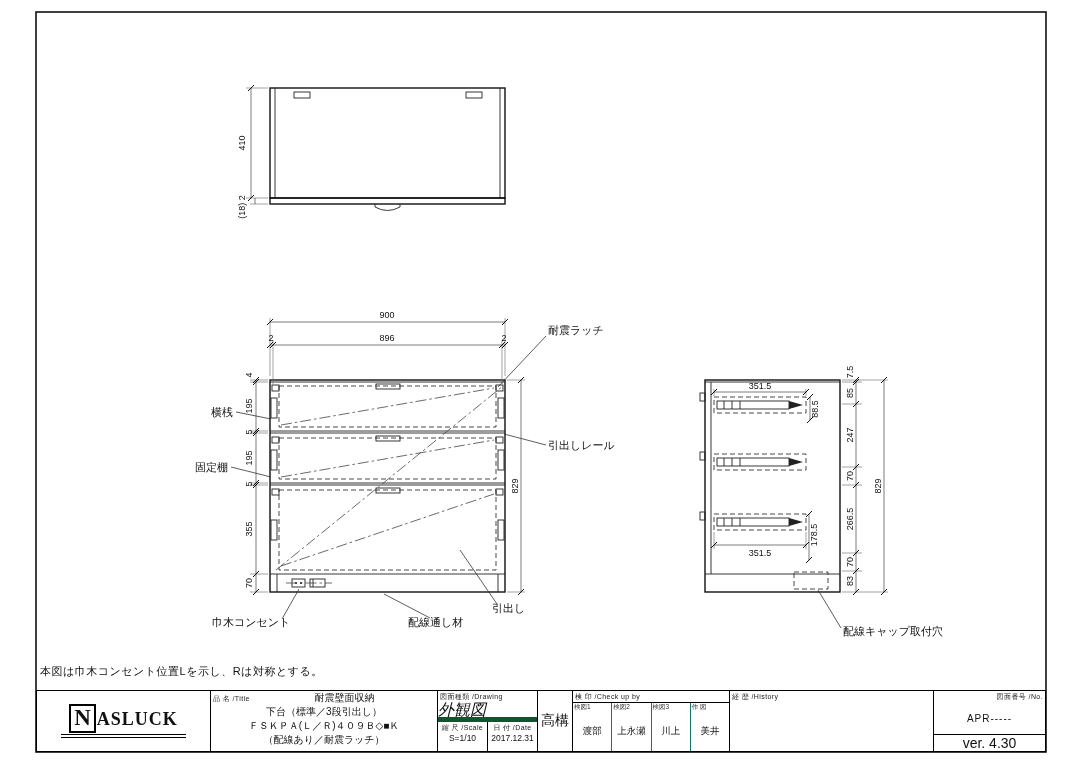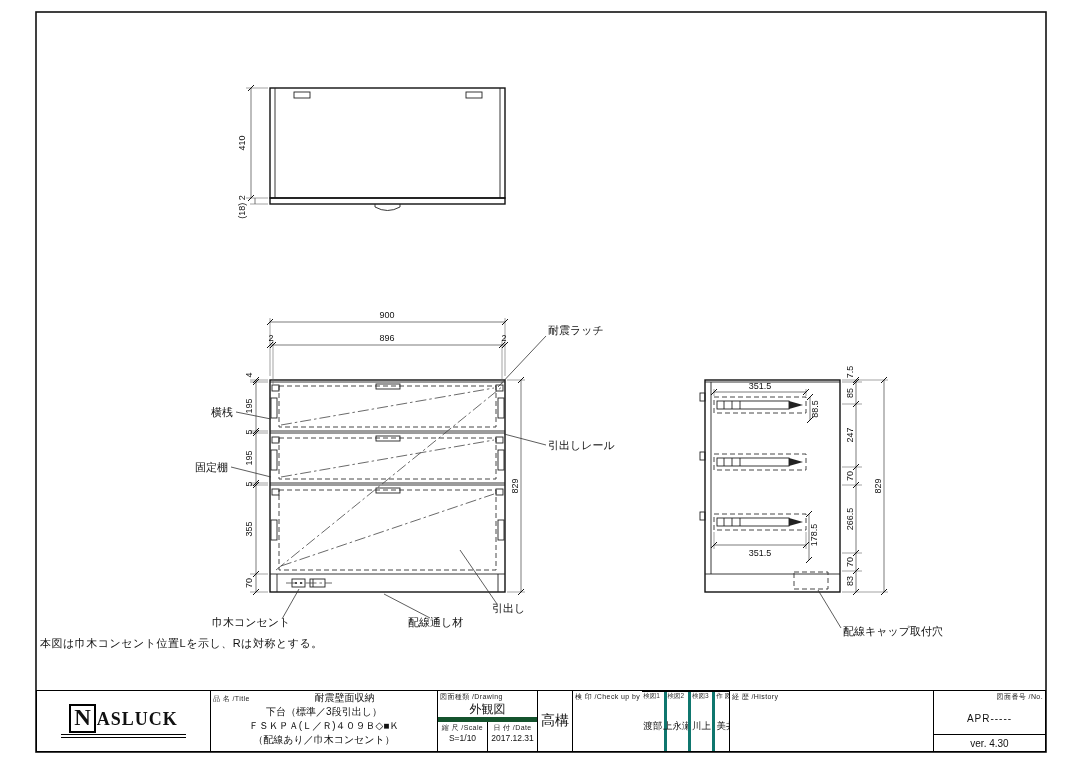--- a/index.html
+++ b/index.html
@@ -20,21 +20,21 @@
   .tick  { stroke:#111; stroke-width:1; }
   .ldr   { fill:none; stroke:#333; stroke-width:0.8; }
   .dim   { font-size:9px; fill:#111; }
   .mid   { text-anchor:middle; }
   .end   { text-anchor:end; }
   .lbl   { font-size:11px; fill:#111; }
   .dot   { fill:#222; }
   .fillb { fill:#222; stroke:none; }
 
   
-  .note { position:absolute; left:40px; top:636px; font-size:11px; letter-spacing:.5px; z-index:3; }
+  .note { position:absolute; left:40px; top:664px; font-size:11px; letter-spacing:.5px; z-index:3; }
 
   
   .titleblock {
     position:absolute; left:36px; top:690px; width:1010px; height:62px;
     border:1.6px solid #000; box-sizing:border-box; display:flex; background:#fff; z-index:2;
   }
   .tb-cell { border-right:1px solid #000; box-sizing:border-box; position:relative; overflow:hidden; }
   .tb-cell:last-child { border-right:none;text-align:right; }
   .tb-tiny { font-size:7px; color:#222; padding:1px 2px 0 2px; letter-spacing:.4px; white-space:nowrap; }
 
@@ -44,40 +44,40 @@
             font-family:"Liberation Serif","DejaVu Serif",serif; }
   .logo-rest { font-weight:bold; font-size:18px; letter-spacing:1px;
                font-family:"Liberation Serif","DejaVu Serif",serif;text-align:right; }
 
   .tb-title { width:227px; text-align:center; }
   .tb-title-row1 { display:flex; align-items:center; }
   .tb-title-row1 .t-line { flex:1; }
   .t-line { font-size:10px; line-height:14px; white-space:nowrap; }
 
   .tb-drawing { width:100px; display:flex; flex-direction:column; }
-  .tb-dtype { text-align:center; font-size:12px; line-height:15px; }
+  .tb-dtype { font-size:16px; line-height:15px;font-style:italic; }
   .tb-sub { display:flex; border-top:5px solid #14532d; flex:1; }
   .tb-subcell { flex:1; text-align:center; }
   .tb-subcell + .tb-subcell { border-left:1px solid #000; }
   .tb-subval { font-size:8.5px; line-height:11px; white-space:nowrap; }
 
   .tb-cat { width:35px; display:flex; align-items:center; justify-content:center; font-size:14px; }
 
-  .tb-check { width:157px; display:flex; }
+  .tb-check { width:157px; display:flex; flex-direction:column; }
   .tb-names { display:flex; flex:1; border-top:1px solid #000; }
   .tb-name { flex:1; display:flex; flex-direction:column; min-width:0; }
-  .tb-name + .tb-name { border-left:3px solid #0f766e; }
+  .tb-name + .tb-name { border-left:1px solid #0f766e; }
   .tb-role { font-size:6.5px; color:#333; padding:0 1px; white-space:nowrap; }
   .nm { flex:1; display:flex; align-items:center; justify-content:center; font-size:9.5px; white-space:nowrap; }
 
   .tb-history { flex:1; }
 
   .tb-no { width:111px; display:flex; flex-direction:column; }
   .no-val { flex:1; display:flex; align-items:center; justify-content:center; font-size:10px; border-bottom:1px solid #000; letter-spacing:1px; }
-  .no-ver { height:16px; display:flex; align-items:center; justify-content:center; font-size:10px; }
+  .no-ver { height:16px; display:flex; align-items:center; justify-content:center; font-size:14px; }
 </style>
 </head>
 <body>
 
 <svg width="1080" height="764" viewBox="0 0 1080 764">
   <rect class="frame" x="36" y="12" width="1010" height="740"></rect>
 
   <g>
     <rect class="ol" x="270" y="88" width="235" height="110"></rect>
     <line class="tl" x1="275" y1="88" x2="275" y2="198"></line>
@@ -332,21 +332,21 @@
     </span>
   </div>
 
   <div class="tb-cell tb-title">
     <div class="tb-title-row1">
       <span class="tb-tiny">品 名 /Title</span>
       <span class="t-line">耐震壁面収納</span>
     </div>
     <div class="t-line">下台（標準／3段引出し）</div>
     <div class="t-line">ＦＳＫＰＡ(Ｌ／Ｒ)４０９Ｂ◇■Ｋ</div>
-    <div class="t-line">（配線あり／巾木コンセント）</div>
+    <div class="t-line">（配線あり／耐震ラッチ）</div>
   </div>
 
   <div class="tb-cell tb-drawing">
     <div class="tb-tiny">図面種類 /Drawing</div>
     <div class="tb-dtype">外観図</div>
     <div class="tb-sub">
       <div class="tb-subcell">
         <div class="tb-tiny">縮 尺 /Scale</div>
         <div class="tb-subval">S=1/10</div>
       </div>

